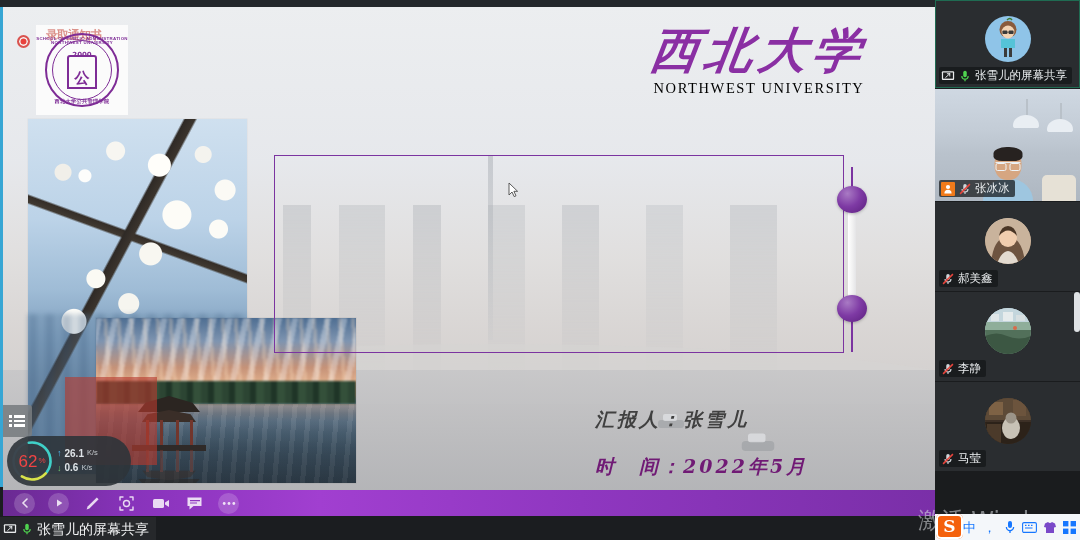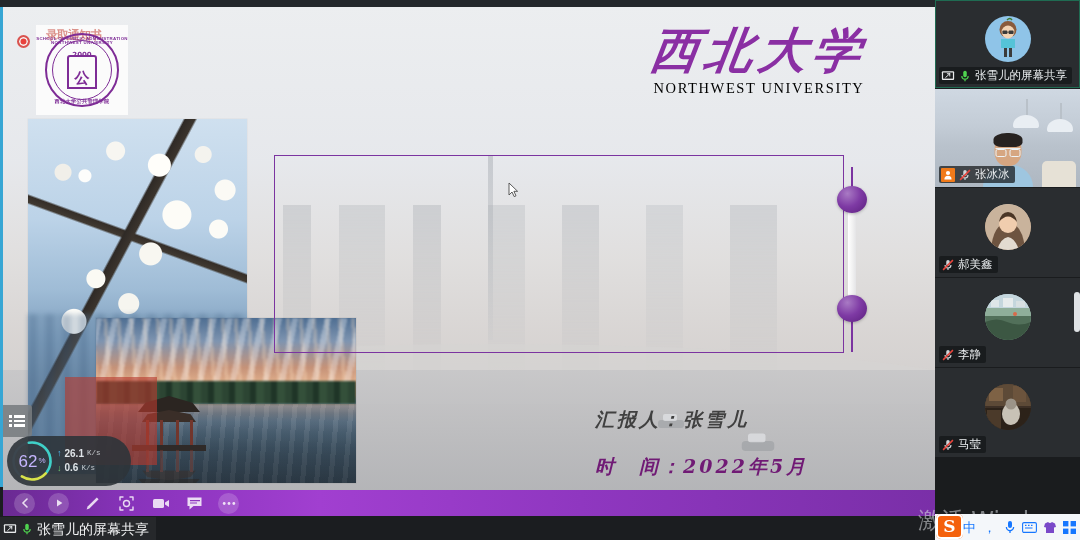--- a/index.html
+++ b/index.html
@@ -309,34 +309,34 @@
     border-radius: 25px;
     display: flex; align-items: center;
   }
   .net-gauge {
     position: relative; width: 44px; height: 44px; margin-left: 3px; flex: none;
   }
   .net-gauge svg { position: absolute; inset: 0; }
   .net-pct {
     position: absolute; inset: 0;
     display: flex; align-items: center; justify-content: center;
-    color: #c4b5fd;
+    color: #ef4444;
     font: 400 17px/1 "Liberation Sans", sans-serif;
   }
   .net-pct sup { font-size: 8px; margin-left: 1px; }
   .net-rows { margin-left: 3px; }
   .net-row {
     display: flex; align-items: center; gap: 3px;
     font: 700 10px/1.45 "Liberation Sans", sans-serif;
     color: #dfe4e8;
   }
   .net-row .arrow { font-size: 9px; }
   .net-row .up { color: #4fb3e8; }
   .net-row .down { color: #6fc96f; }
-  .net-row .unit { font-size: 7.5px; opacity: 0.8; font-weight: 400; font-family: Liberation Mono, monospace; }
+  .net-row .unit { font-size: 7.5px; opacity: 0.8; font-weight: 400; }
 
   
   .ppt-toolbar {
     position: absolute; left: 3px; top: 490px; width: 932px; height: 26px;
     background: linear-gradient(to right, #6a2a92 0%, #8833bb 14%, #a13fd0 34%, #8f37c0 62%, #7a2fa8 100%);
     display: flex; align-items: center; gap: 13px; padding-left: 11px;
   }
   .tb-ico {
     width: 21px; height: 21px; border-radius: 50%;
     display: flex; align-items: center; justify-content: center;
@@ -681,21 +681,21 @@
         </svg>
         <svg class="badge-ico" viewBox="0 0 16 16">
           <rect x="6" y="2" width="4" height="7.5" rx="2" fill="#4fd44f"></rect>
           <path d="M4.4 8 a3.6 3.6 0 0 0 7.2 0" stroke="#4fd44f" stroke-width="1.4" fill="none"></path>
           <path d="M8 11.6 V14" stroke="#4fd44f" stroke-width="1.4"></path>
         </svg>
         <span class="tile-name">张雪儿的屏幕共享</span>
       </div>
     </div>
 
-    <div class="tile" style="height:98px">
+    <div class="tile" style="height:112px">
       <div class="webcam">
         <div class="wc-lamp" style="left:78px; top:26px"></div>
         <div class="wc-lamp" style="left:112px; top:30px"></div>
         <div class="wc-chair"></div>
         <div class="wc-person">
           <div class="wc-body"></div>
           <div class="wc-head"></div>
           <div class="wc-hair"></div>
           <div class="wc-glasses"></div>
         </div>

